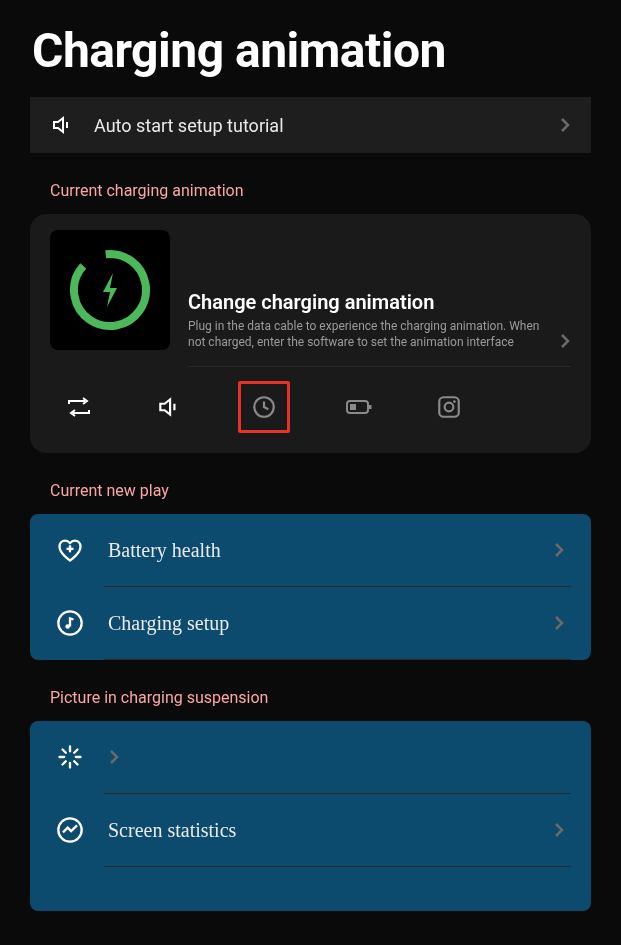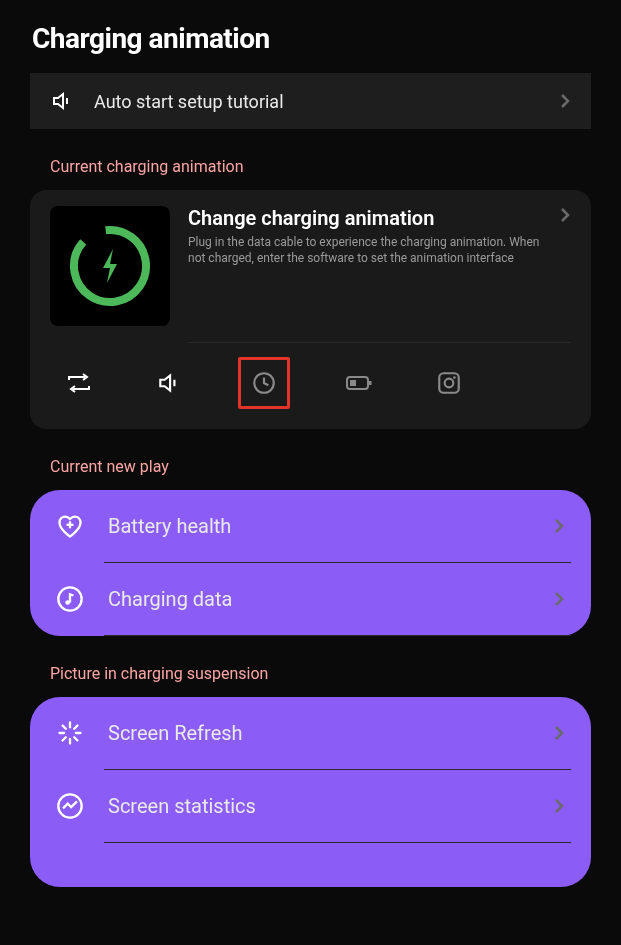--- a/index.html
+++ b/index.html
@@ -10,21 +10,21 @@
     }
     body {
       width: 621px;
       height: 945px;
       background: #0a0a0a;
       font-family: -apple-system, BlinkMacSystemFont, 'Segoe UI', Roboto, Helvetica, Arial, sans-serif;
       color: #fff;
       overflow: hidden;
     }
     .page-title {
-      font-size: 28px;
+      font-size: 48px;
       font-weight: 700;
       padding: 22px 32px 18px;
       letter-spacing: -0.5px;
     }
     .tutorial-row {
       margin: 0 30px 28px;
       background: #1e1e1e;
       border-radius: 0;
       padding: 16px 20px;
       display: flex;
@@ -42,21 +42,21 @@
       padding: 0 50px 14px;
     }
     .card {
       margin: 0 30px 28px;
       background: #1a1a1a;
       border-radius: 16px;
       padding: 16px 20px 12px;
     }
     .animation-row {
       display: flex;
-      align-items: flex-start;
+      align-items: flex-end;
       gap: 18px;
       padding-bottom: 16px;
     }
     .animation-preview {
       width: 120px;
       height: 120px;
       background: #000;
       border-radius: 8px;
       display: flex;
       align-items: center;
@@ -98,23 +98,24 @@
       color: #fff;
     }
     .tool-btn.highlighted {
       border: 3px solid #e6332a;
       border-radius: 2px;
       width: 52px;
       height: 52px;
     }
     .list-card {
       margin: 0 30px 28px;
-      background: #8b5cf6;
-      border-radius: 30px;
+      background: #0c4a6e;
+      border-radius: 8px;
       padding: 0 20px;
+      font-family: Liberation Serif, serif;
     }
     .list-card.last {
       margin-bottom: 0;
     }
     .list-row {
       display: flex;
       align-items: center;
       gap: 24px;
       padding: 22px 6px;
     }
@@ -246,21 +247,21 @@
   </div>
   <div class="row-divider"></div>
   <div class="list-row">
     <span class="list-icon">
       <svg width="28" height="28" viewBox="0 0 24 24" fill="none" stroke="#fff" stroke-width="2">
         <circle cx="12" cy="12" r="10"></circle>
         <circle cx="10" cy="15" r="2" fill="#fff" stroke="none"></circle>
         <path d="M12 15 L12 8 L15 9" fill="none"></path>
       </svg>
     </span>
-    <span class="list-label">Charging data</span>
+    <span class="list-label">Charging setup</span>
     <span class="chevron">
       <svg width="12" height="18" viewBox="0 0 12 18" fill="none" stroke="currentColor" stroke-width="2.5">
           <polyline points="3,3 9,9 3,15"></polyline>
         </svg>
     </span>
   </div>
   <div class="row-divider"></div>
 </div>
 
 <div class="section-label">Picture in charging suspension</div>
@@ -272,21 +273,20 @@
         <line x1="12" y1="3" x2="12" y2="7"></line>
         <line x1="12" y1="17" x2="12" y2="21"></line>
         <line x1="3" y1="12" x2="7" y2="12"></line>
         <line x1="17" y1="12" x2="21" y2="12"></line>
         <line x1="5.6" y1="5.6" x2="8.4" y2="8.4"></line>
         <line x1="15.6" y1="15.6" x2="18.4" y2="18.4"></line>
         <line x1="5.6" y1="18.4" x2="8.4" y2="15.6"></line>
         <line x1="15.6" y1="8.4" x2="18.4" y2="5.6"></line>
       </svg>
     </span>
-    <span class="list-label">Screen Refresh</span>
     <span class="chevron">
       <svg width="12" height="18" viewBox="0 0 12 18" fill="none" stroke="currentColor" stroke-width="2.5">
           <polyline points="3,3 9,9 3,15"></polyline>
         </svg>
     </span>
   </div>
   <div class="row-divider"></div>
   <div class="list-row">
     <span class="list-icon">
       <svg width="28" height="28" viewBox="0 0 24 24" fill="none" stroke="#fff" stroke-width="2">

